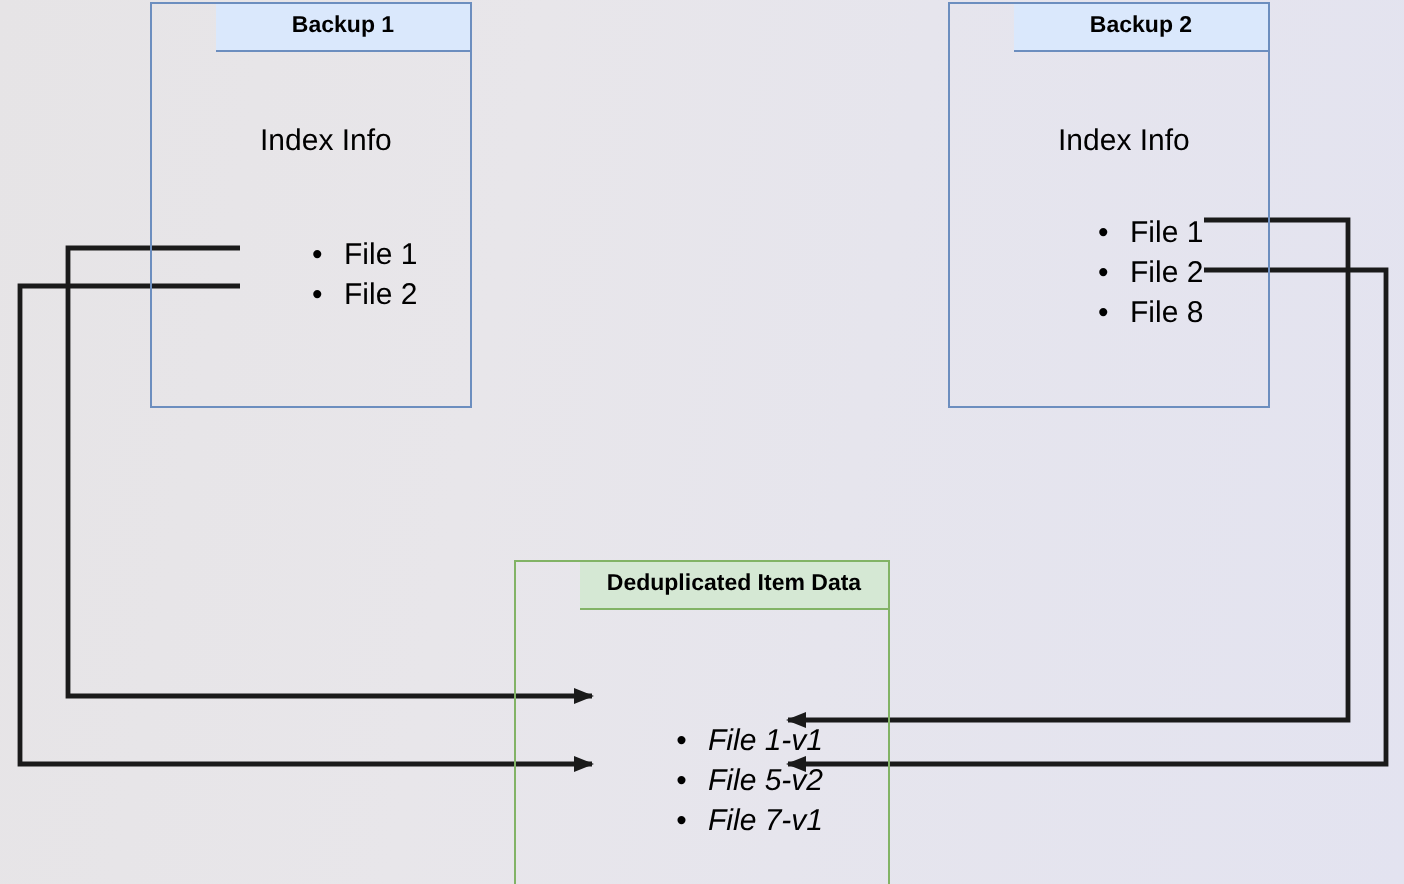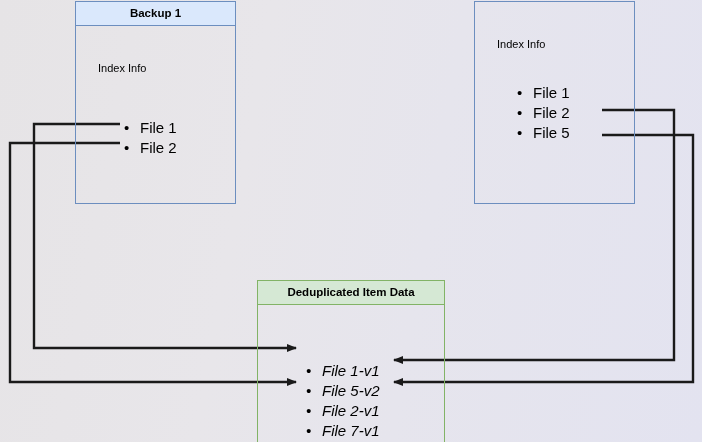--- a/index.html
+++ b/index.html
@@ -19,20 +19,21 @@
     left: 0; top: 0;
     width: 702px;
     height: 442px;
   }
   .node {
     position: absolute;
     box-sizing: border-box;
     border-width: 1px;
     border-style: solid;
     background: transparent;
+    padding-left: 32px;
   }
   .node-header {
     box-sizing: border-box;
     height: 24px;
     line-height: 23px;
     text-align: center;
     font-size: 11.5px;
     font-weight: bold;
     color: #000000;
     border-bottom-width: 1px;
@@ -42,21 +43,21 @@
   .node-blue .node-header { background: #dae8fc; border-bottom-color: #6c8ebf; }
   .node-green { border-color: #82b366; }
   .node-green .node-header { background: #d5e8d4; border-bottom-color: #82b366; }
 
   .node-body {
     position: relative;
     height: calc(100% - 24px);
   }
   .caption {
     position: absolute;
-    font-size: 11px;
+    font-size: 15px;
     color: #000000;
     white-space: nowrap;
   }
   .bullets {
     position: absolute;
     margin: 0;
     padding: 0;
     list-style: none;
   }
   .bullets li {
@@ -112,33 +113,33 @@
   <div class="node-body">
     <div class="caption">Index Info</div>
     <ul class="bullets">
       <li>File 1</li>
       <li>File 2</li>
     </ul>
   </div>
 </div>
 
 <div class="node node-blue" id="node-backup2">
+  <div class="node-header">Backup 2</div>
   <div class="node-body">
     <div class="caption">Index Info</div>
     <ul class="bullets">
       <li>File 1</li>
       <li>File 2</li>
-      <li>File 5</li>
+      <li>File 8</li>
     </ul>
   </div>
 </div>
 
 <div class="node node-green" id="node-dedup">
   <div class="node-header">Deduplicated Item Data</div>
   <div class="node-body">
     <ul class="bullets">
       <li>File 1-v1</li>
       <li>File 5-v2</li>
-      <li>File 2-v1</li>
       <li>File 7-v1</li>
     </ul>
   </div>
 </div>
 
 </body></html>

